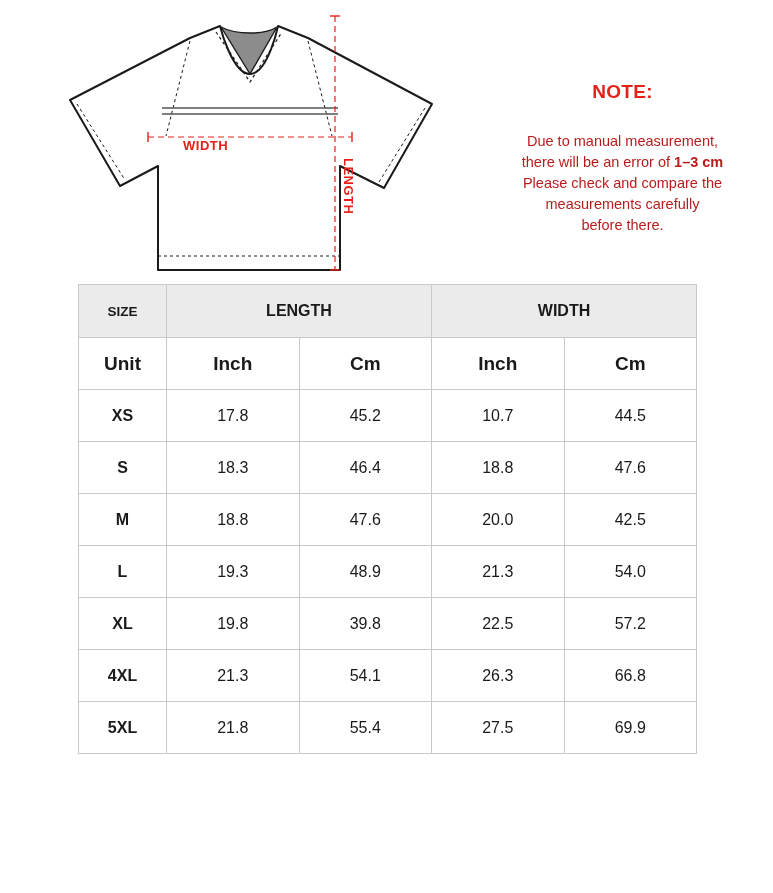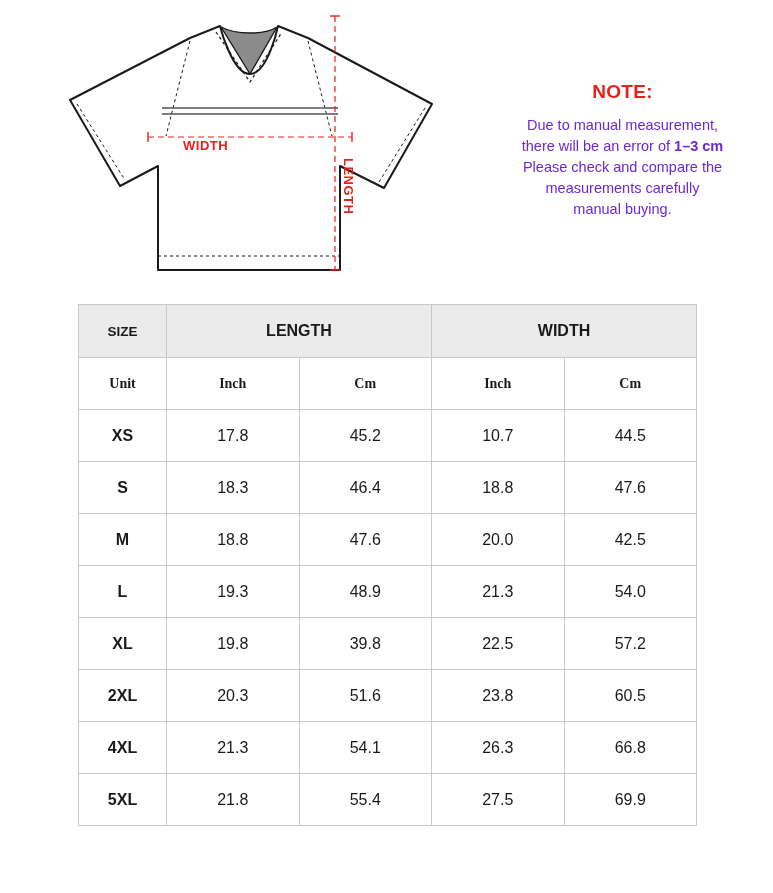--- a/index.html
+++ b/index.html
@@ -40,35 +40,35 @@
     top: 78px;
     width: 285px;
     text-align: center;
     line-height: 1.45;
   }
   .note-title {
     color: #e8201a;
     font-weight: bold;
     font-size: 19px;
     letter-spacing: 0.3px;
-    margin-bottom: 9px;
+    margin-bottom: 25px;
   }
   .note-line {
     font-size: 14.5px;
-    color: #6d28d9;
+    color: #b91c1c;
   }
   .note-strong {
     font-weight: bold;
   }
 
   
   .table-wrap {
     position: absolute;
     left: 78px;
-    top: 304px;
+    top: 284px;
     width: 618px;
   }
   table.size-table {
     border-collapse: collapse;
     width: 618px;
     table-layout: fixed;
   }
   table.size-table td,
   table.size-table th {
     border: 1px solid #c9c9c9;
@@ -84,22 +84,21 @@
     height: 52px;
     font-weight: bold;
     font-size: 16px;
   }
   tr.head-row td.size-cell {
     font-size: 13.5px;
   }
   tr.unit-row td {
     height: 51px;
     font-weight: bold;
-    font-size: 14px;
-    font-family: Liberation Serif, serif;
+    font-size: 19px;
   }
   tr.data-row td {
     height: 51px;
   }
   tr.data-row td.size-cell {
     font-weight: bold;
   }
   col.c-size { width: 88px; }
   col.c-val  { width: 132.5px; }
 </style>
@@ -142,21 +141,21 @@
 
     <div style="position:absolute; left:316px; top:150px; color:#e8201a; font-weight:bold; font-size:13px; letter-spacing:0.5px; transform:rotate(90deg); transform-origin:left top;">LENGTH</div>
   </div>
 
   <div class="note-block">
     <div class="note-title">NOTE:</div>
     <div class="note-line">Due to manual measurement,</div>
     <div class="note-line"><span>there will be an error of </span><span class="note-strong">1–3 cm</span></div>
     <div class="note-line">Please check and compare the</div>
     <div class="note-line">measurements carefully</div>
-    <div class="note-line">manual buying.</div>
+    <div class="note-line">before there.</div>
   </div>
 </div>
 
 <div class="table-wrap">
   <table class="size-table">
     <colgroup>
       <col class="c-size">
         <col class="c-val">
         <col class="c-val">
         <col class="c-val">
@@ -205,27 +204,20 @@
         <td>54.0</td>
       </tr>
       <tr class="data-row">
         <td class="size-cell">XL</td>
         <td>19.8</td>
         <td>39.8</td>
         <td>22.5</td>
         <td>57.2</td>
       </tr>
       <tr class="data-row">
-        <td class="size-cell">2XL</td>
-        <td>20.3</td>
-        <td>51.6</td>
-        <td>23.8</td>
-        <td>60.5</td>
-      </tr>
-      <tr class="data-row">
         <td class="size-cell">4XL</td>
         <td>21.3</td>
         <td>54.1</td>
         <td>26.3</td>
         <td>66.8</td>
       </tr>
       <tr class="data-row">
         <td class="size-cell">5XL</td>
         <td>21.8</td>
         <td>55.4</td>

